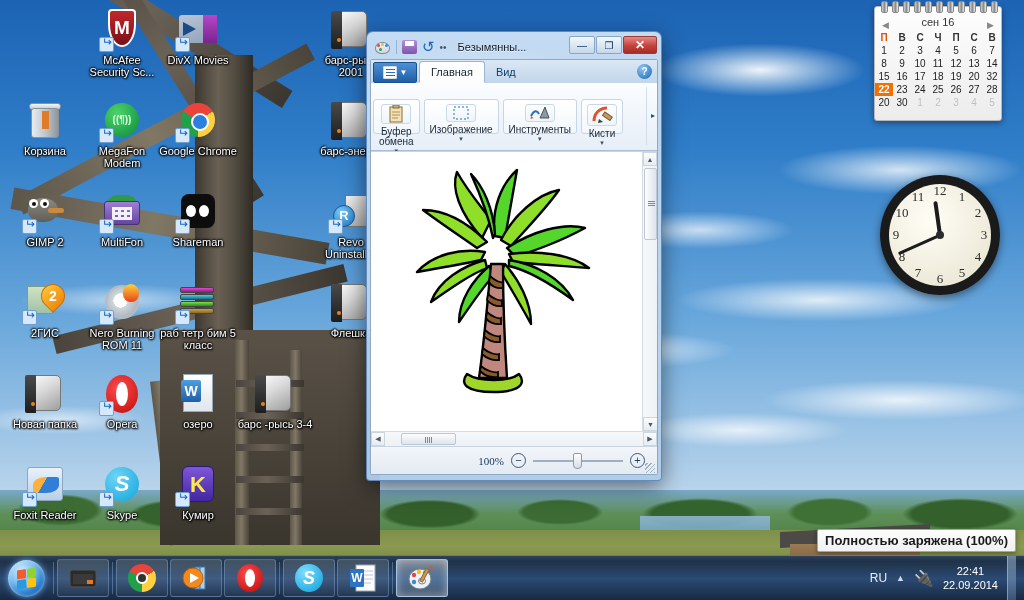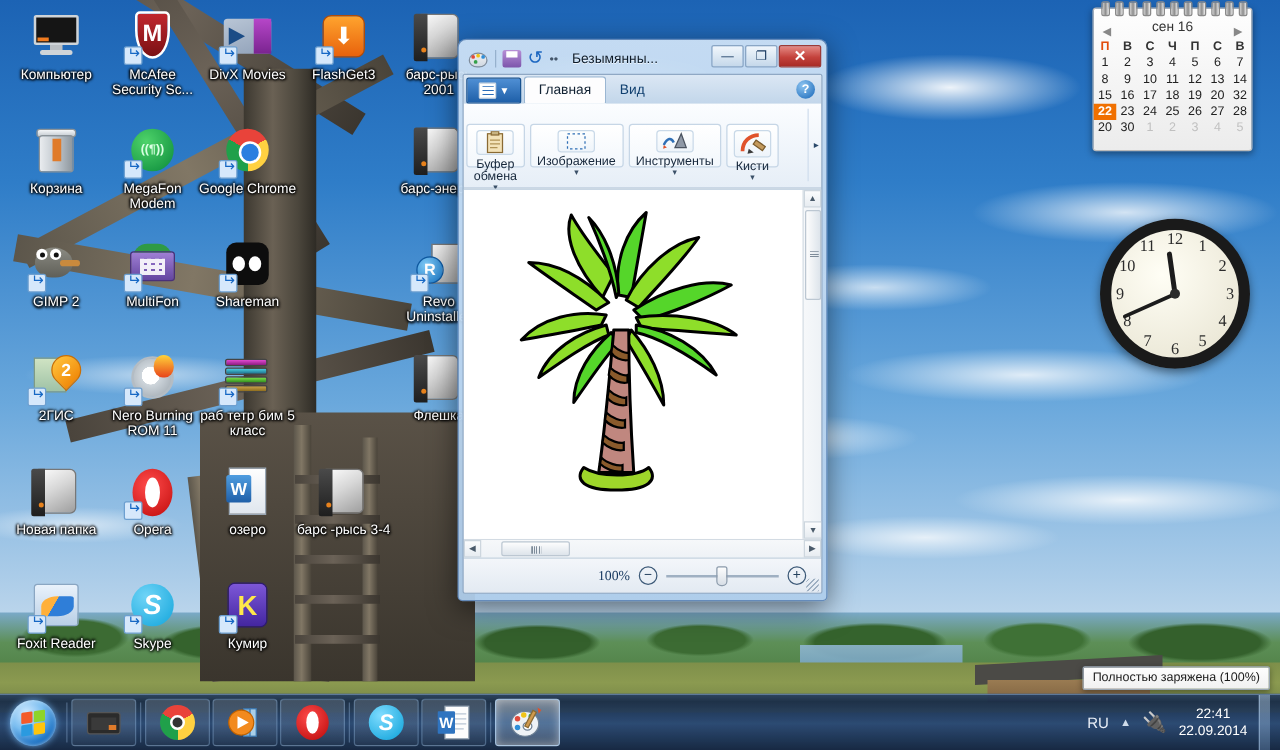--- a/index.html
+++ b/index.html
@@ -568,23 +568,24 @@
   .tray .ru{color:#e8eef6; font-size:12px;}
   .tray .caret{color:#cfdcea; font-size:9px;}
   .tray .plug{color:#e8eef6; font-size:16px;}
   .clockzone{color:#fff; font-size:11px; text-align:center; line-height:14px;}
   .showdesktop{width:9px; height:45px; background:linear-gradient(rgba(190,215,240,.45),rgba(120,160,205,.35));
     border-left:1px solid rgba(180,210,240,.5);}
   .battery-tip{
     position:absolute; right:8px; bottom:48px;
     background:linear-gradient(#fdfdfd,#f1f1f1);
     border:1px solid #9aa7b4; border-radius:2px;
-    font-size:10px; color:#1a1a1a; padding:3px 7px;
+    font-size:13px; color:#1a1a1a; padding:3px 7px;
     box-shadow:0 2px 5px rgba(0,0,0,.35);
     white-space:nowrap;
+    font-weight:bold;
   }
 </style>
 </head>
 <body>
 
 <div id="screen">
 
   <div class="wp">
     <div class="wp-sky"></div>
     <div class="wp-trees"></div>
@@ -606,51 +607,33 @@
       <div class="beam l" style="left:250px; top:350px; width:12px; height:195px;"></div>
       <div class="beam" style="left:196px; top:380px; width:68px; height:7px;"></div>
       <div class="beam" style="left:196px; top:412px; width:68px; height:7px;"></div>
       <div class="beam" style="left:196px; top:444px; width:68px; height:7px;"></div>
       <div class="beam" style="left:196px; top:476px; width:68px; height:7px;"></div>
       <div class="beam" style="left:196px; top:508px; width:68px; height:7px;"></div>
     </div>
   </div>
 
   <div class="icons">
-      <div class="dicon" style="left: 6px; top: 6px;">
-        <div class="glyph">
-          <span class="g-monitor">
-            <span class="scr"></span>
-            <span class="led"></span>
-            <span class="stand"></span>
-            <span class="base"></span>
-          </span>
-        </div>
-        <div class="lbl">Компьютер</div>
-      </div>
       <div class="dicon" style="left: 83px; top: 6px;">
         <div class="glyph">
           <span class="g-mcafee"></span>
           <span class="shortcut-arrow"></span>
         </div>
         <div class="lbl">McAfee Security Sc...</div>
       </div>
       <div class="dicon" style="left: 159px; top: 6px;">
         <div class="glyph">
           <span class="g-divx"></span>
           <span class="shortcut-arrow"></span>
         </div>
         <div class="lbl">DivX Movies</div>
-      </div>
-      <div class="dicon" style="left: 236px; top: 6px;">
-        <div class="glyph">
-          <span class="g-flashget"></span>
-          <span class="shortcut-arrow"></span>
-        </div>
-        <div class="lbl">FlashGet3</div>
       </div>
       <div class="dicon" style="left: 312px; top: 6px;">
         <div class="glyph">
           <span class="g-folder"></span>
         </div>
         <div class="lbl">барс-рысь 2001</div>
       </div>
       <div class="dicon" style="left: 6px; top: 97px;">
         <div class="glyph">
           <span class="g-bin">

